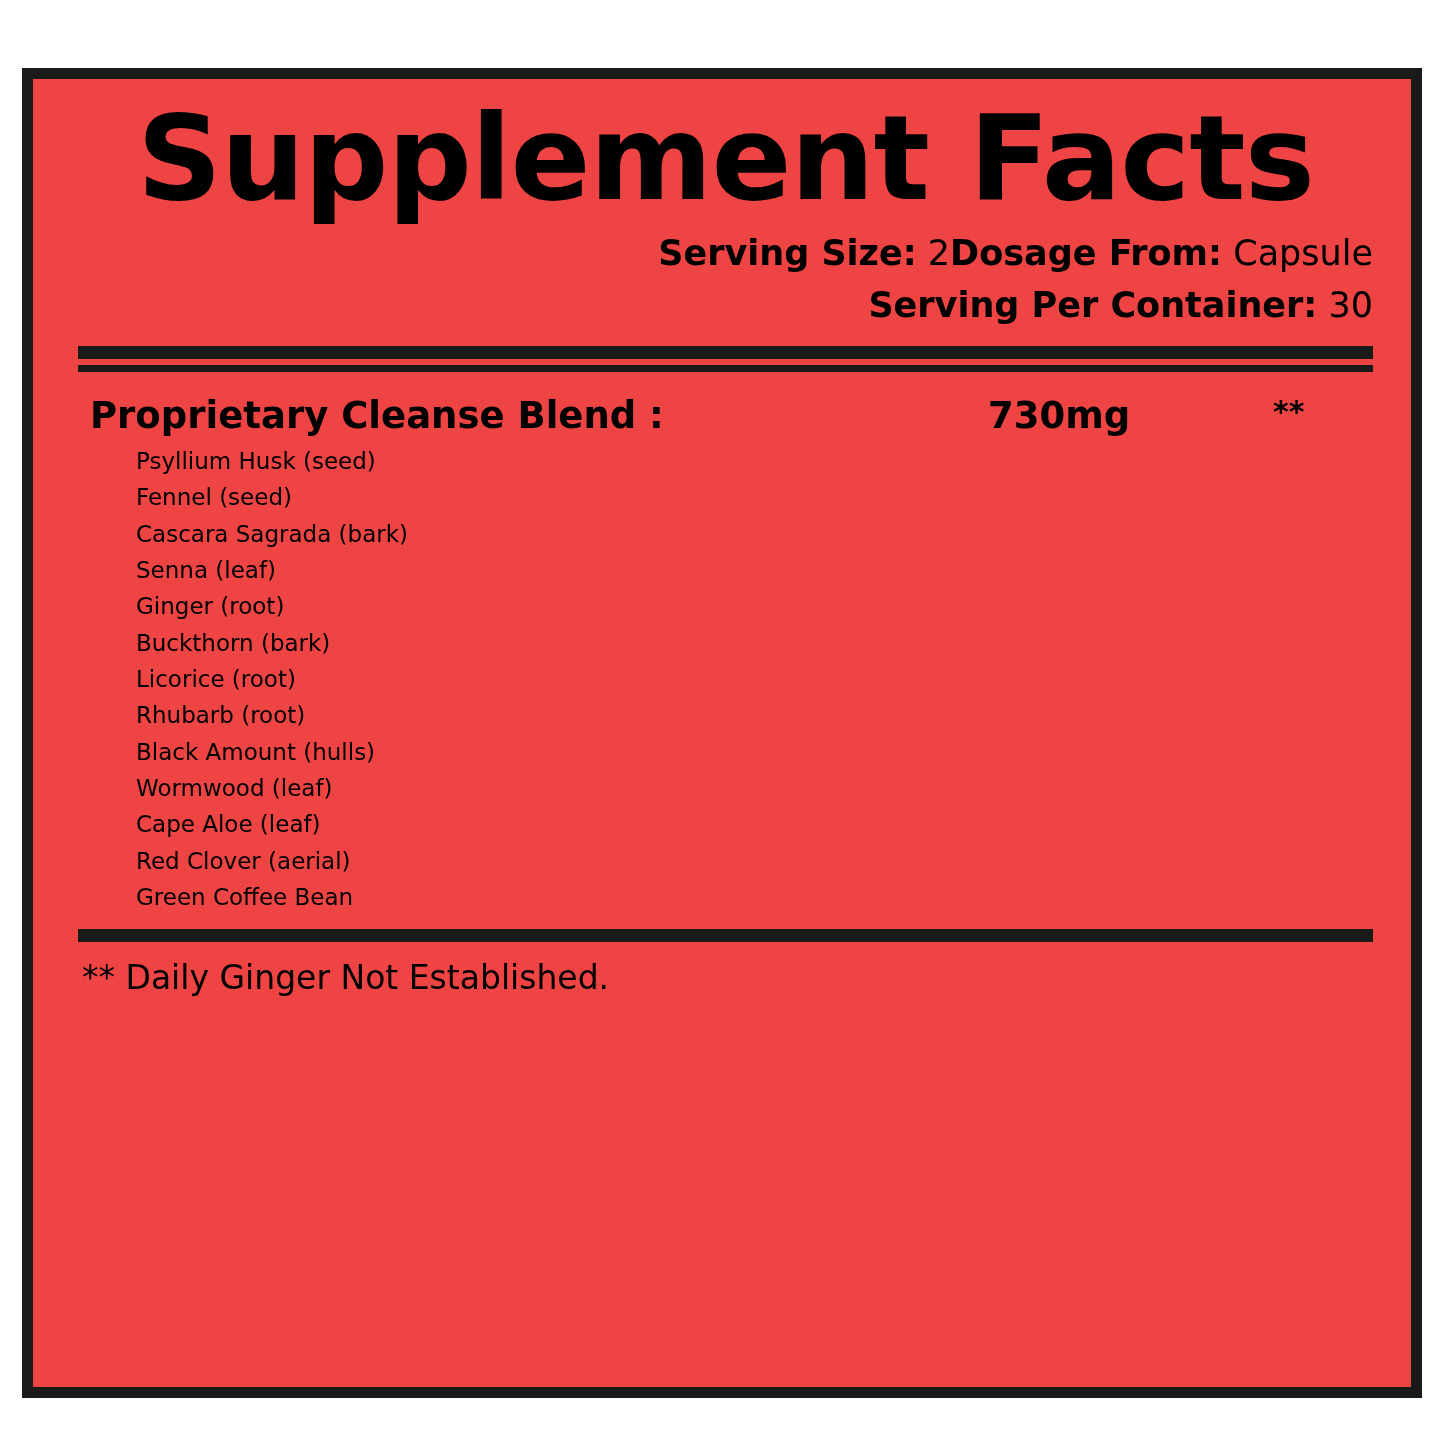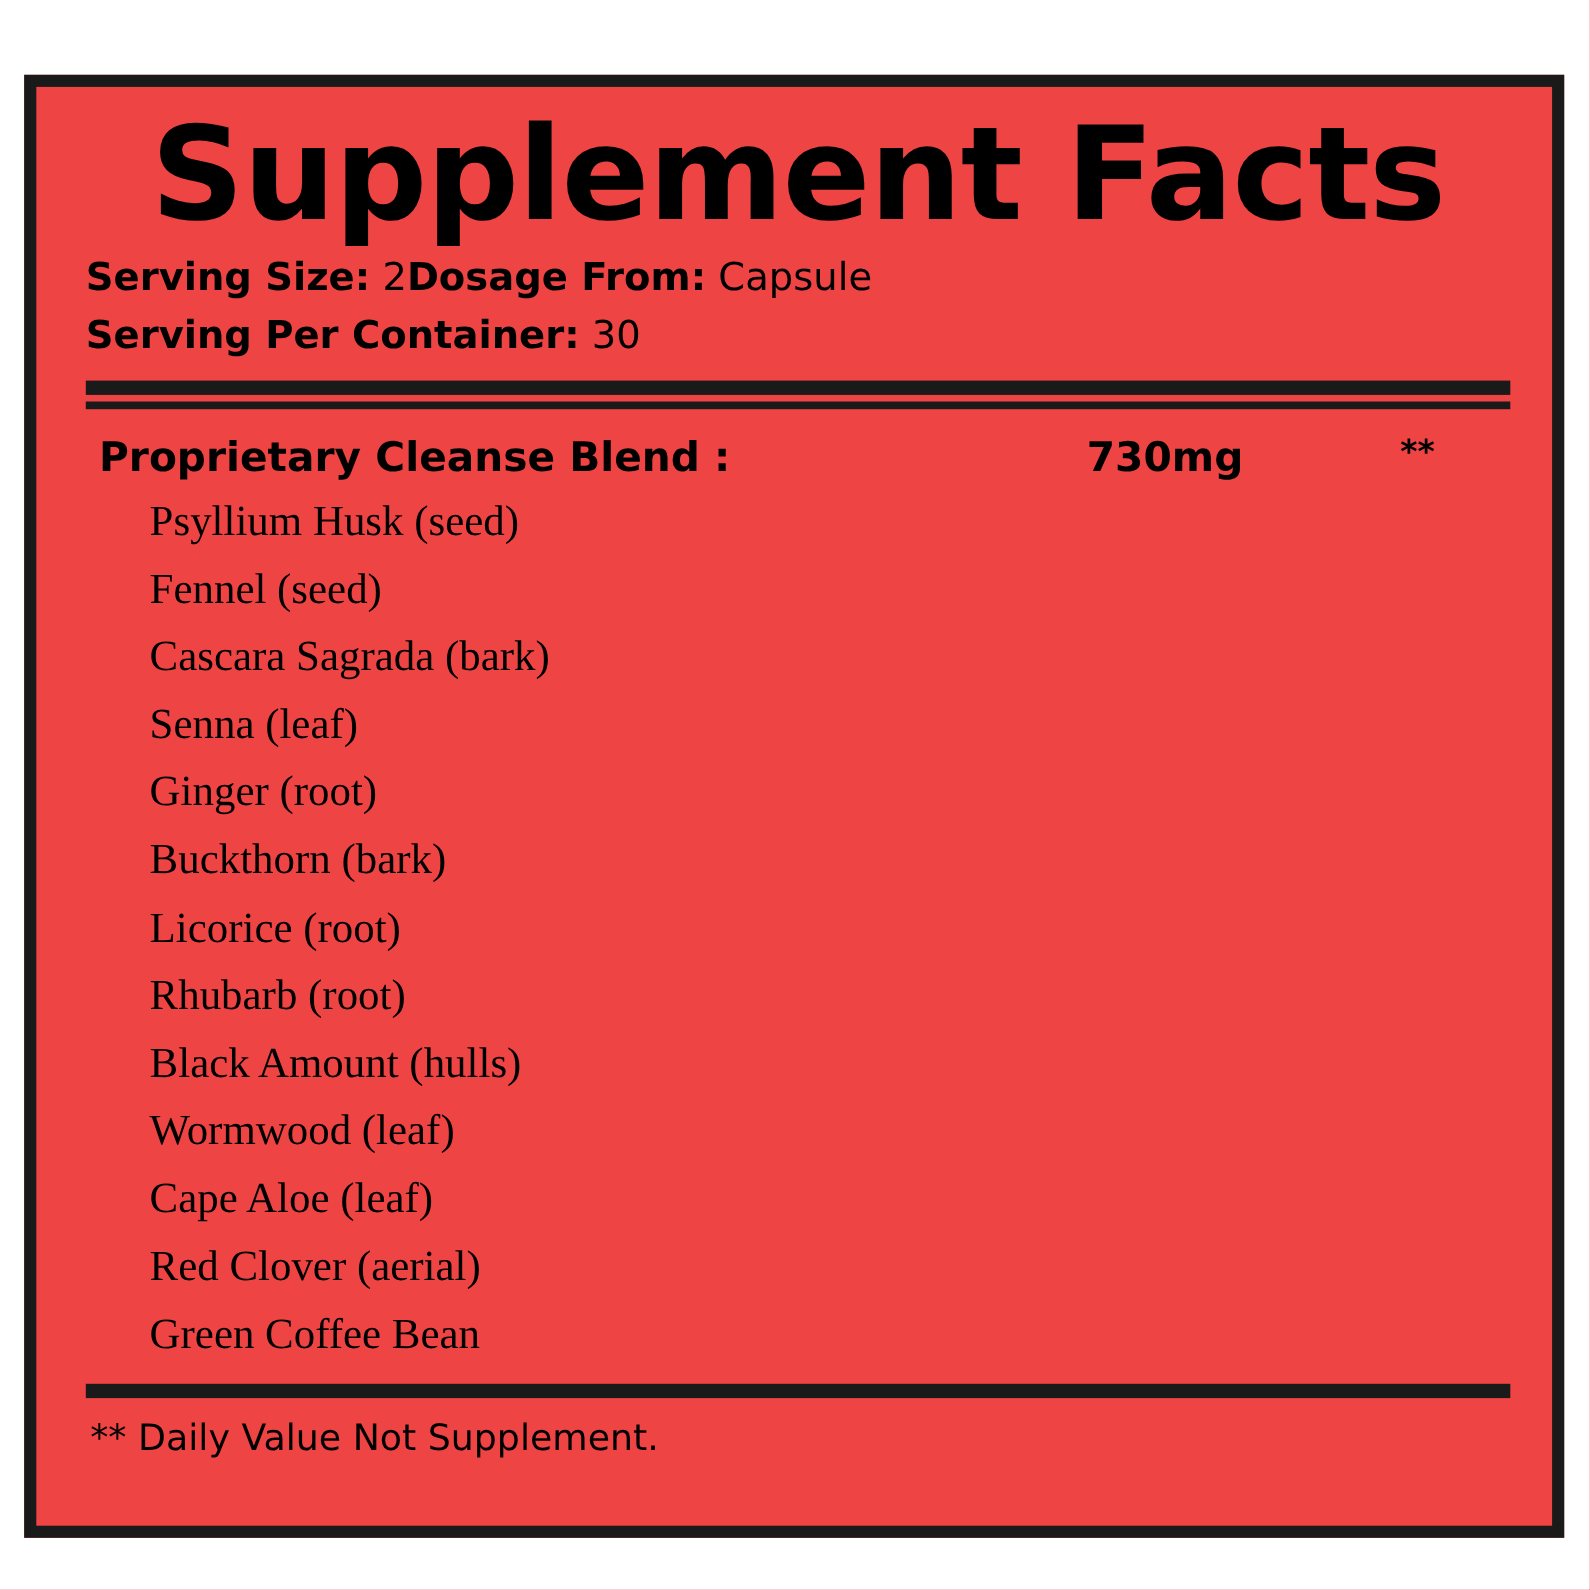--- a/index.html
+++ b/index.html
@@ -40,21 +40,21 @@
     font-size: 118px;
     line-height: 1.05;
     letter-spacing: -1px;
     text-align: center;
     white-space: nowrap;
     margin: 0 0 6px 0;
   }
 
   .serving-row {
     display: flex;
-    justify-content: flex-start;
+    justify-content: flex-end;
     align-items: baseline;
     font-size: 35px;
     line-height: 1.5;
   }
   .serving-row .left,
   .serving-row .right {
     white-space: nowrap;
   }
   .b { font-weight: bold; }
 
@@ -107,25 +107,24 @@
   .blend-line-wrap {
     position: relative;
   }
 
   .ingredients {
     margin: 6px 0 0 0;
     padding: 0;
     list-style: none;
   }
   .ingredients li {
-    font-size: 39px;
+    font-size: 23px;
     line-height: 1.58;
     padding-left: 58px;
     white-space: nowrap;
-    font-family: Liberation Serif, serif;
   }
 
   .footnote {
     font-size: 33px;
     padding: 16px 0 0 4px;
     white-space: nowrap;
   }
 </style>
 </head>
 <body>
@@ -177,16 +176,16 @@
       <li>Rhubarb (root)</li>
       <li>Black Amount (hulls)</li>
       <li>Wormwood (leaf)</li>
       <li>Cape Aloe (leaf)</li>
       <li>Red Clover (aerial)</li>
       <li>Green Coffee Bean</li>
     </ul>
 
     <div class="rule-thick-bottom"></div>
 
-    <div class="footnote">** Daily Value Not Supplement.</div>
+    <div class="footnote">** Daily Ginger Not Established.</div>
 
   </div>
 </div>
 
 </body></html>

